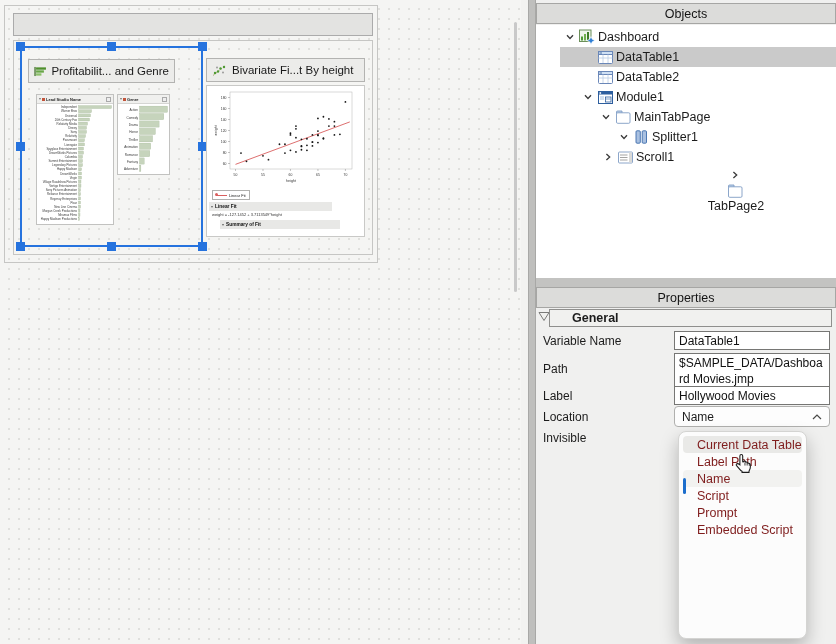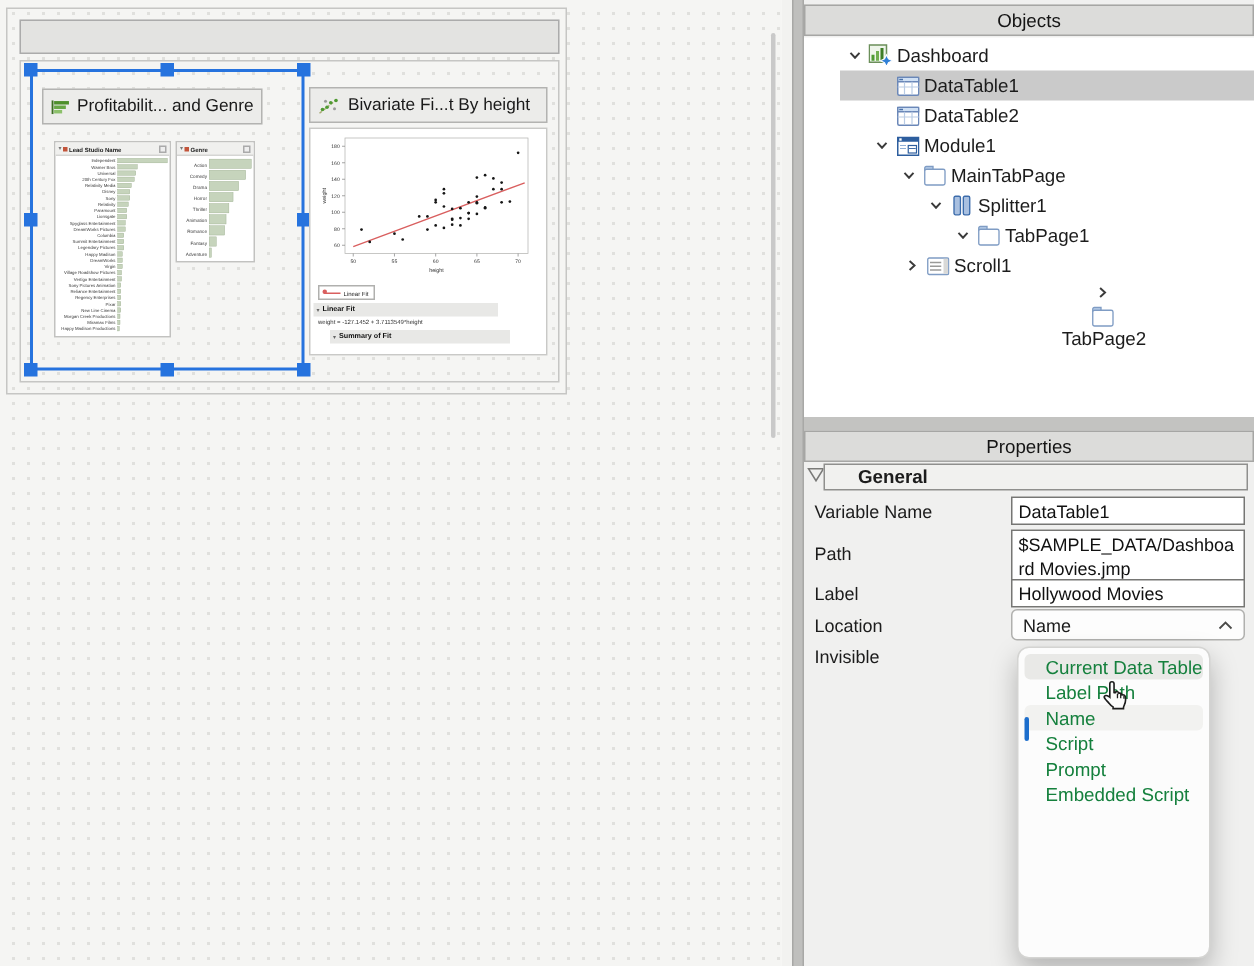--- a/index.html
+++ b/index.html
@@ -78,21 +78,21 @@
   .pbox{position:absolute;left:138px;width:156px;background:#fff;border:1px solid #767674;
         font-size:12px;color:#111;padding:1px 4px;line-height:16px;word-wrap:break-word;}
   .combo{position:absolute;left:138px;top:406px;width:156px;height:21px;background:#fdfdfd;
          border:1px solid #b0b0ae;border-radius:4px;display:flex;align-items:center;padding:0 7px;}
   .combo .cv{font-size:12px;flex:1;}
 
   
   .popup{position:absolute;left:678px;top:431px;width:129px;height:208px;background:#fcfcfc;
          border:1px solid #d4d4d2;border-radius:8px;box-shadow:0 8px 18px rgba(0,0,0,.25);
          padding-top:4px;z-index:50;}
-  .pop-item{height:17px;display:flex;align-items:center;padding-left:14px;font-size:12.5px;color:#15803d;
+  .pop-item{height:17px;display:flex;align-items:center;padding-left:14px;font-size:12.5px;color:#7f1d1d;
             position:relative;margin:0 4px;border-radius:4px;}
   .pop-item.hovered{background:#e9e9e7;}
   .pop-item.selected{background:#f2f2f0;}
   .pop-item.selected:before{content:"";position:absolute;left:0;top:8px;width:3px;height:16px;
             border-radius:2px;background:#1d6ecc;}
 
   .cursor{position:absolute;left:731px;top:448px;z-index:99;}
 </style>
 </head>
 <body>
@@ -415,34 +415,20 @@
             </svg>
           </span>
           <span class="ticon">
             <svg width="13" height="14" viewBox="0 0 13 14">
               <rect x="1" y="0.8" width="4.3" height="12.4" rx="1" fill="#a9c0e0" stroke="#3c6cab" stroke-width="0.9"></rect>
               <rect x="7.2" y="0.8" width="4.3" height="12.4" rx="1" fill="#a9c0e0" stroke="#3c6cab" stroke-width="0.9"></rect>
             </svg>
           </span>
           <span class="tlabel">Splitter1</span>
         </div>
-        <div class="tree-row" style="padding-left: 74px;">
-          <span class="chev">
-            <svg width="10" height="10" viewBox="0 0 10 10">
-              <path d="M2 3.2 L5 6.5 L8 3.2" stroke="#3b3b3b" stroke-width="1.3" fill="none"></path>
-            </svg>
-          </span>
-          <span class="ticon">
-            <svg width="15" height="14" viewBox="0 0 15 14">
-              <path d="M1.5 1 h4.5 v2.5 h-5.5 v-1.5 a1 1 0 0 1 1-1 Z" fill="#bcd2ec" stroke="#7f9cc4" stroke-width="0.9"></path>
-              <rect x="0.5" y="2.8" width="13.5" height="10.5" rx="1.2" fill="#fff" stroke="#7f9cc4" stroke-width="0.9"></rect>
-            </svg>
-          </span>
-          <span class="tlabel">TabPage1</span>
-        </div>
         <div class="tree-row" style="padding-left: 40px;">
           <span class="chev">
             <svg width="10" height="10" viewBox="0 0 10 10">
               <path d="M3.4 2 L6.7 5 L3.4 8" stroke="#3b3b3b" stroke-width="1.3" fill="none"></path>
             </svg>
           </span>
           <span class="ticon">
             <svg width="15" height="13" viewBox="0 0 15 13">
               <rect x="0.5" y="1" width="14" height="11" rx="1" fill="#fff" stroke="#7f9cc4" stroke-width="0.9"></rect>
               <rect x="11" y="1.5" width="3" height="10" fill="#d9d9d7"></rect>

